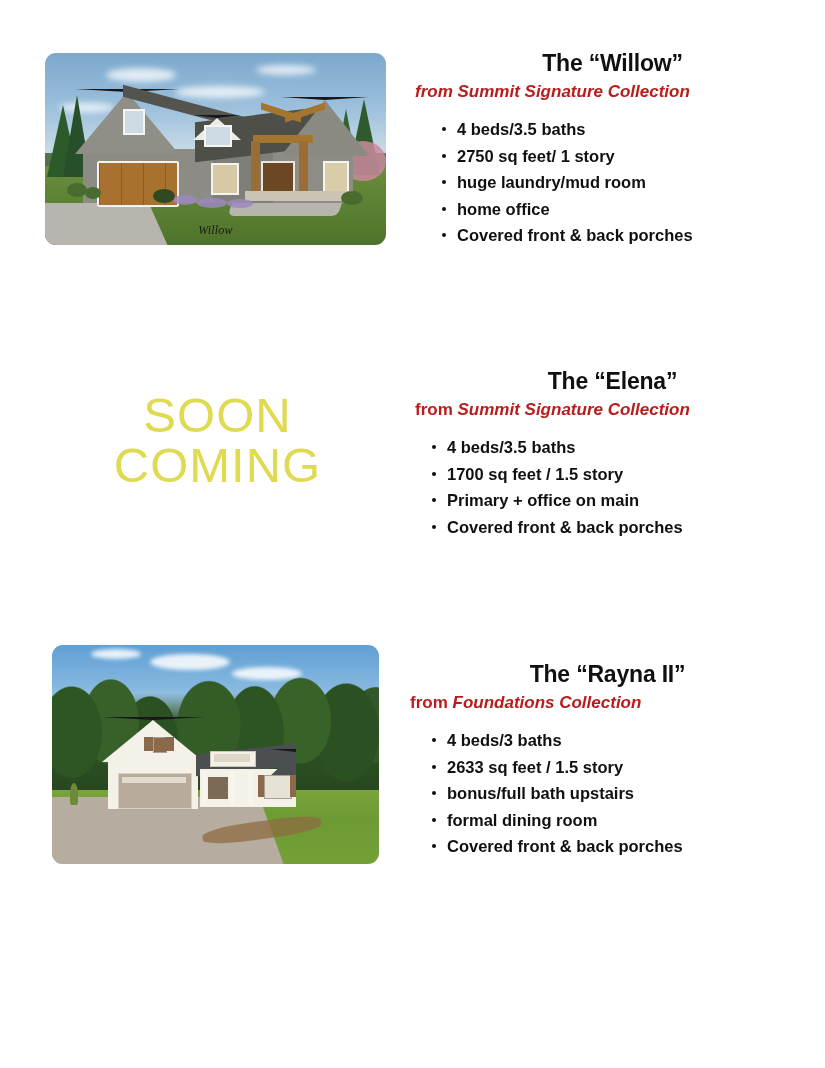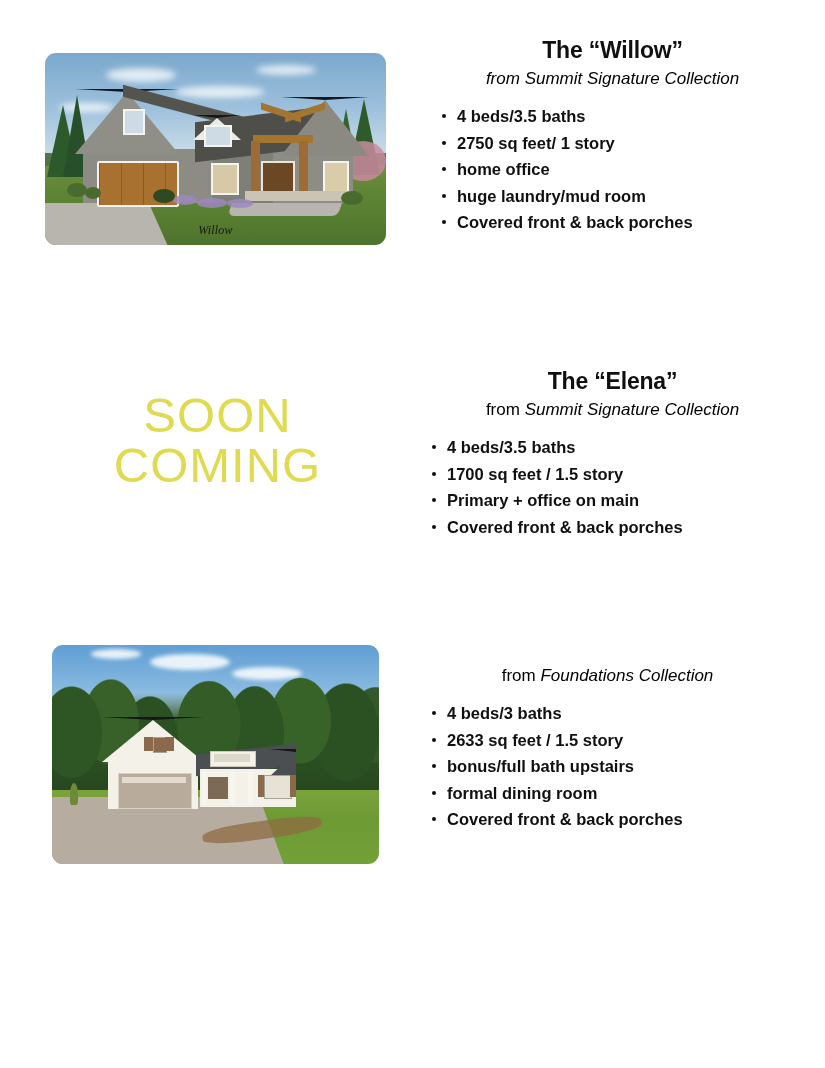--- a/index.html
+++ b/index.html
@@ -47,25 +47,25 @@
     font-size:23px;
     font-weight:bold;
     text-align:center;
     line-height:27px;
     letter-spacing:-.2px;
     color:#101013;
     white-space:nowrap;
   }
   .subtitle{
     font-size:17px;
-    text-align:center;
     line-height:24px;
-    color:#000000;
+    color:#b91c1c;
     margin-top:3px;
     white-space:nowrap;
+    font-weight:bold;
   }
   .subtitle .it{font-style:italic;}
   .subtitle.all-italic{font-style:italic;}
 
   ul.features{
     list-style:none;
     margin:12px 0 0 0;
     padding:0;
   }
   ul.features li{
@@ -81,21 +81,21 @@
     content:"";
     position:absolute;
     left:2px;top:11px;
     width:4px;height:4px;
     border-radius:50%;
     background:#101013;
   }
 
   
   #media-1{left:45px;top:53px;width:341px;height:192px;}
-  #text-1 {left:415px;top:37px;width:395px;}
+  #text-1 {left:415px;top:50px;width:395px;}
   #text-1 .feat-wrap{padding-left:25px;}
 
   
   #media-2{left:95px;top:390px;width:245px;height:105px;}
   #text-2 {left:415px;top:368px;width:395px;}
   #text-2 .feat-wrap{padding-left:15px;}
 
   
   #media-3{left:52px;top:645px;width:327px;height:219px;}
   #text-3 {left:410px;top:661px;width:395px;}
@@ -216,22 +216,22 @@
     </div>
   </div>
 
   <div class="textcol" id="text-1">
     <div class="title">The “Willow”</div>
     <div class="subtitle all-italic"><span>from </span><span class="it">Summit Signature Collection</span></div>
     <div class="feat-wrap">
       <ul class="features">
         <li>4 beds/3.5 baths</li>
         <li>2750 sq feet/ 1 story</li>
+        <li>huge laundry/mud room</li>
         <li>home office</li>
-        <li>huge laundry/mud room</li>
         <li>Covered front &amp; back porches</li>
       </ul>
     </div>
   </div>
 
   <div class="media" id="media-2">
     <div class="coming-soon" style="left:0;top:0;width:100%;">
       <span>SOON</span>
       <span>COMING</span>
     </div>
@@ -283,20 +283,21 @@
       <div style="position:absolute;left:156px;top:132px;width:20px;height:22px;background:#7c6a54;"></div>
       <div class="p3-win" style="left:212px;top:130px;width:26px;height:22px;"></div>
       <div class="p3-shutter" style="left:206px;top:130px;width:6px;height:22px;"></div>
       <div class="p3-shutter" style="left:238px;top:130px;width:6px;height:22px;"></div>
 
       <div style="position:absolute;left:18px;top:138px;width:8px;height:22px;background:#6d8a3a;border-radius:50% 50% 20% 20%;"></div>
     </div>
   </div>
 
   <div class="textcol" id="text-3">
+    <div class="title">The “Rayna II”</div>
     <div class="subtitle"><span>from </span><span class="it">Foundations Collection</span></div>
     <div class="feat-wrap">
       <ul class="features">
         <li>4 beds/3 baths</li>
         <li>2633 sq feet / 1.5 story</li>
         <li>bonus/full bath upstairs</li>
         <li>formal dining room</li>
         <li>Covered front &amp; back porches</li>
       </ul>
     </div>

